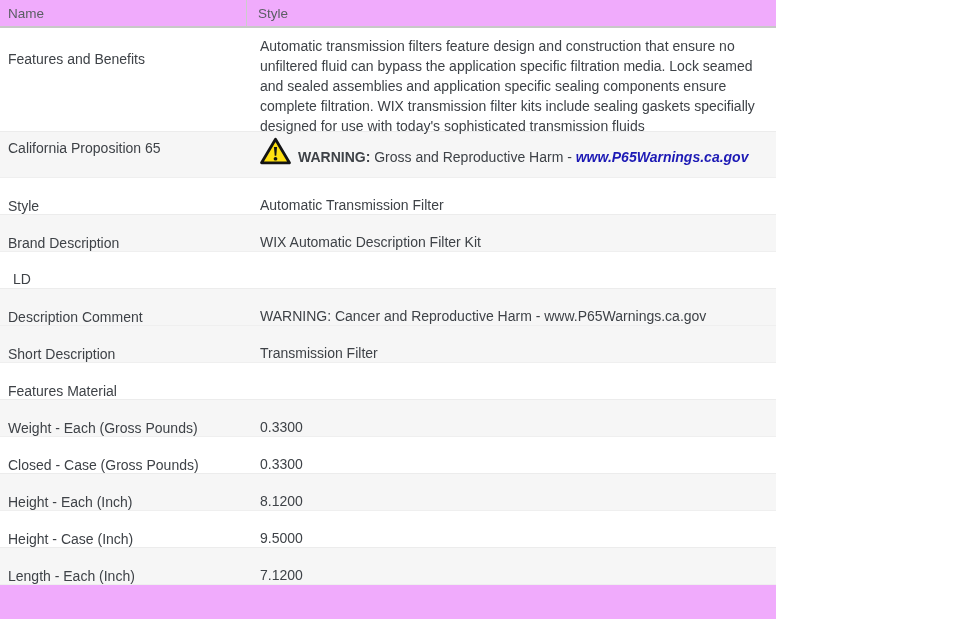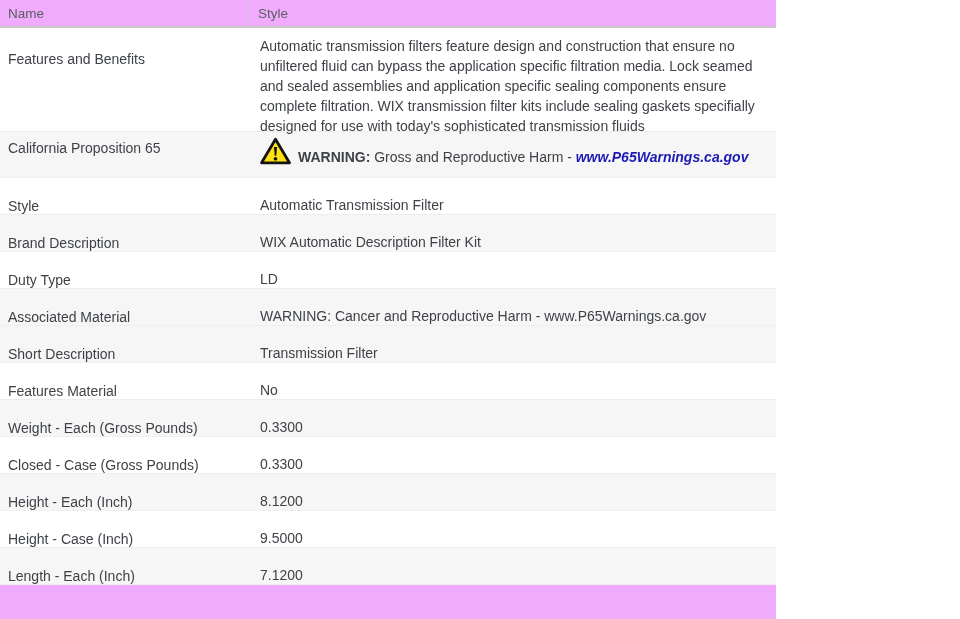--- a/index.html
+++ b/index.html
@@ -123,38 +123,36 @@
     <div class="cell-name">Style</div>
     <div class="cell-value single">Automatic Transmission Filter</div>
   </div>
 
   <div class="row alt">
     <div class="cell-name">Brand Description</div>
     <div class="cell-value single">WIX Automatic Description Filter Kit</div>
   </div>
 
   <div class="row">
-    <div class="cell-name">Duty Type</div>
     <div class="cell-value single">LD</div>
   </div>
 
   <div class="row alt">
-    <div class="cell-name">Associated Material</div>
+    <div class="cell-name">Description Comment</div>
     <div class="cell-value single">WARNING: Cancer and Reproductive Harm - www.P65Warnings.ca.gov</div>
   </div>
 
 
   <div class="row alt">
     <div class="cell-name">Short Description</div>
     <div class="cell-value single">Transmission Filter</div>
   </div>
 
   <div class="row">
     <div class="cell-name">Features Material</div>
-    <div class="cell-value single">No</div>
   </div>
 
   <div class="row alt">
     <div class="cell-name">Weight - Each (Gross Pounds)</div>
     <div class="cell-value single">0.3300</div>
   </div>
 
   <div class="row">
     <div class="cell-name">Closed - Case (Gross Pounds)</div>
     <div class="cell-value single">0.3300</div>

